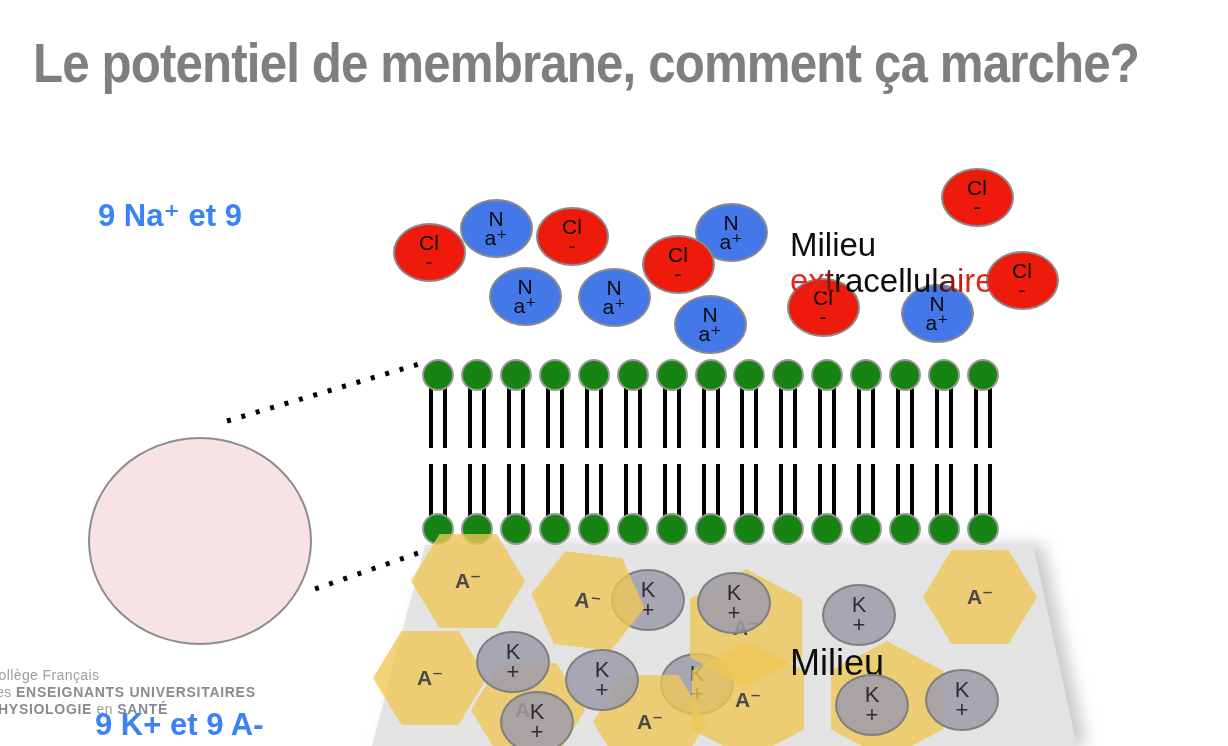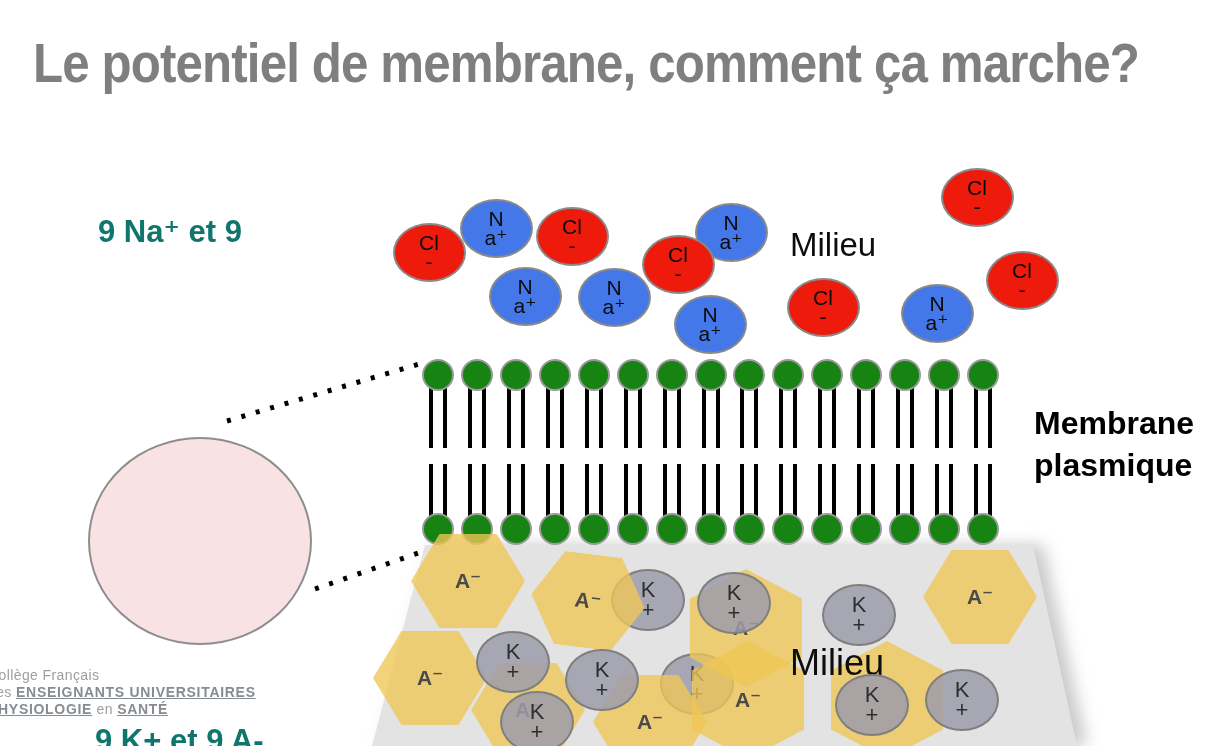--- a/index.html
+++ b/index.html
@@ -3,21 +3,21 @@
 <meta charset="utf-8">
 <style>
   html,body{margin:0;padding:0;background:#fff;}
   body{font-family:"Liberation Sans","DejaVu Sans",sans-serif;}
   .stage{position:relative;width:1228px;height:746px;background:#ffffff;overflow:hidden;}
 
   .title{position:absolute;left:33px;top:30px;margin:0;font-size:56px;font-weight:bold;
          color:var(--title-gray);white-space:nowrap;letter-spacing:-1px;
          transform:scaleX(.88);transform-origin:left top;}
 
-  .count{position:absolute;font-weight:bold;font-size:31px;color:#0f766e;line-height:1.12;white-space:nowrap;margin-top:16px;}
+  .count{position:absolute;font-weight:bold;font-size:31px;color:#3b82f6;line-height:1.12;white-space:nowrap;}
   .c-top{left:98px;top:199px;}
   .c-bottom{left:95px;top:708px;}
 
   .milieu{position:absolute;color:#0d0d0d;white-space:nowrap;}
   .m-extra{left:790px;top:227px;font-size:33px;line-height:1.1;}
   .m-intra{left:790px;top:641px;font-size:36px;line-height:1.2;}
   .grad-word{background:linear-gradient(90deg,var(--extra-red) 0%,var(--extra-red) 15%,#0c0c0c 24%,#0c0c0c 70%,var(--extra-red) 87%,var(--extra-red) 100%);
              -webkit-background-clip:text;background-clip:text;color:transparent;}
 
   .mem-label{position:absolute;left:1034px;top:403px;font-size:32px;font-weight:bold;color:#000;line-height:1.3;white-space:nowrap;}
@@ -43,21 +43,21 @@
   .ion-line{line-height:.92;font-size:21px;color:#0a0a0a;text-align:center;}
   .ion.k .ion-line{font-size:22px;color:#2e2e2e;}
 
   .hex{position:absolute;display:flex;align-items:center;justify-content:center;background:var(--hex-yellow);}
   .hex-flat{clip-path:polygon(25% 0,75% 0,100% 50%,75% 100%,25% 100%,0 50%);}
   .hex-pointy{clip-path:polygon(50% 0,100% 25%,100% 75%,50% 100%,0 75%,0 25%);}
   .a-label{font-weight:bold;font-size:21px;color:var(--anion-color);}
 
   .logo{position:absolute;left:-12px;top:667px;color:var(--logo-gray);font-size:14px;line-height:1.2;
         letter-spacing:.4px;white-space:nowrap;}
-  .logo b{font-weight:bold;color:#868c91;letter-spacing:.7px;text-decoration:underline;}
+  .logo b{font-weight:bold;color:#868c91;letter-spacing:.7px;}
 </style>
 </head>
 <body>
 
 <div class="stage">
 
   <h1 class="title">Le potentiel de membrane, comment ça marche?</h1>
 
   <div class="count c-top">
     <div>9 Na⁺ et 9</div>
@@ -212,20 +212,21 @@
         <div class="ion-line">-</div>
       </div>
       <div class="ion cl" style="left: 985.5px; top: 250.5px;">
         <div class="ion-line">Cl</div>
         <div class="ion-line">-</div>
       </div>
     </div>
 
   <div class="milieu m-extra">
     <div>Milieu</div>
+    <div class="grad-word">extracellulaire</div>
   </div>
 
   <div class="layer" id="k-back">
       <div class="ion k" style="left: 611px; top: 569px;">
         <div class="ion-line">K</div>
         <div class="ion-line">+</div>
       </div>
       <div class="ion k" style="left: 660px; top: 653px;">
         <div class="ion-line">K</div>
         <div class="ion-line">+</div>
@@ -287,24 +288,20 @@
       <div class="ion k" style="left: 835px; top: 674px;">
         <div class="ion-line">K</div>
         <div class="ion-line">+</div>
       </div>
       <div class="ion k" style="left: 925px; top: 669px;">
         <div class="ion-line">K</div>
         <div class="ion-line">+</div>
       </div>
     </div>
 
-  <div class="mem-label">
-    <div>Membrane</div>
-    <div>plasmique</div>
-  </div>
 
   <div class="count c-bottom">9 K+ et 9 A-</div>
 
   <div class="logo">
     <div>Collège Français</div>
     <div><span>des </span><b>ENSEIGNANTS UNIVERSITAIRES</b></div>
     <div><b>PHYSIOLOGIE</b><span> en </span><b>SANTÉ</b></div>
   </div>
 
 </div>

